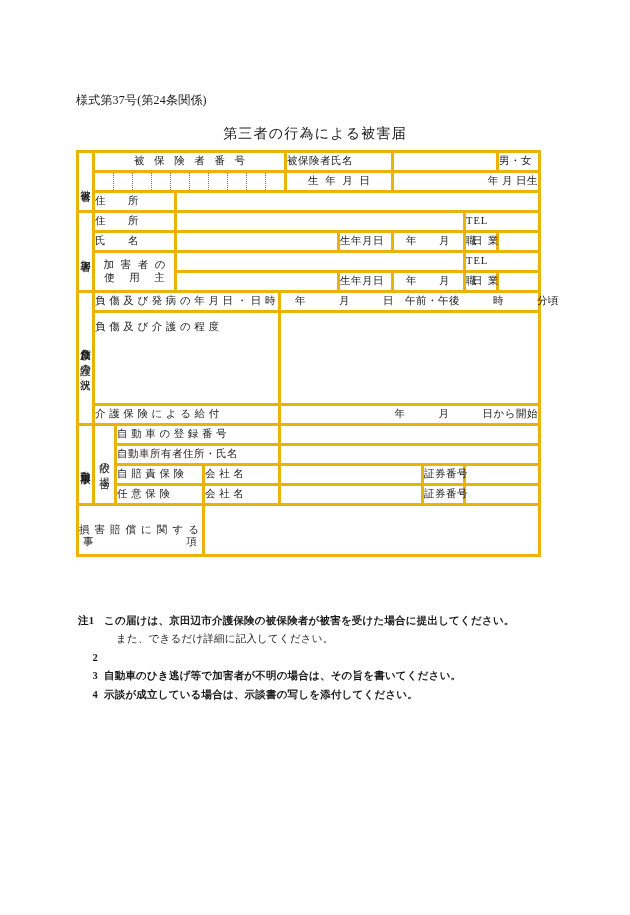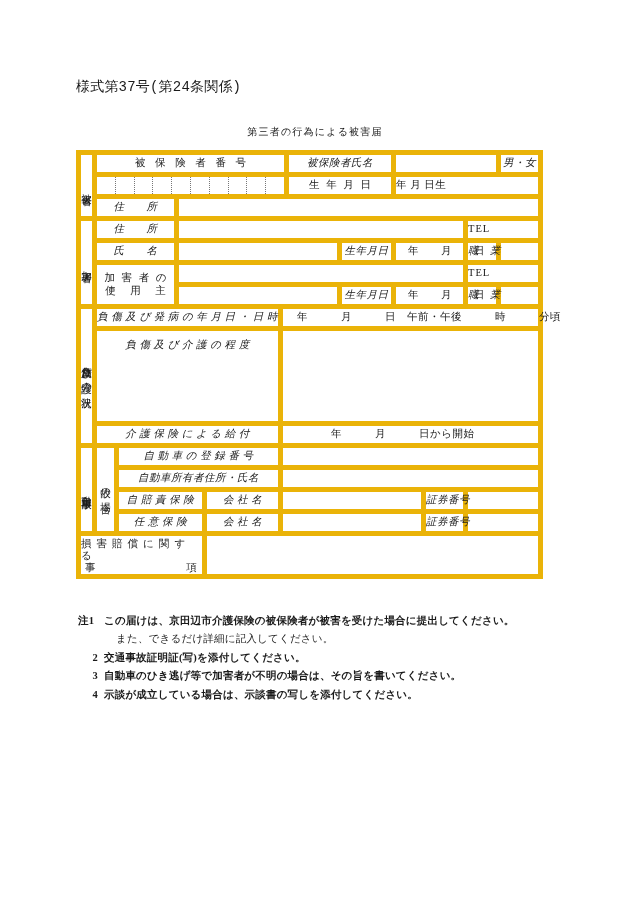--- a/index.html
+++ b/index.html
@@ -17,46 +17,45 @@
   }
   .page {
     position: relative;
     width: 630px;
     height: 915px;
     box-sizing: border-box;
   }
   .form-no {
     position: absolute;
     left: 76px;
-    top: 78px;
-    font-size: 14px;
+    top: 92px;
+    font-size: 12px;
     letter-spacing: 0.2px;
     white-space: nowrap;
-    font-family: Liberation Mono, monospace;
   }
   .doc-title {
     position: absolute;
     left: 0;
     top: 125px;
     width: 630px;
     text-align: center;
-    font-size: 10px;
+    font-size: 14px;
     letter-spacing: 1.2px;
   }
   table.main {
     position: absolute;
     left: 76px;
     top: 150px;
     width: 462px;
     border-collapse: collapse;
     table-layout: fixed;
     font-size: 10.5px;
   }
   table.main td {
-    border: 5px solid #eab308;
+    border: 3px solid #eab308;
     padding: 0;
     height: 17px;
     vertical-align: middle;
     line-height: 1.15;
   }
   .vlabel {
     writing-mode: vertical-rl;
     text-orientation: upright;
     text-align: center;
     letter-spacing: 1px;
@@ -64,25 +63,24 @@
     margin: 0 auto;
     font-size: 10.5px;
     line-height: 1.05;
     display: inline-block;
   }
   .vcell {
     text-align: center;
     width: 15px;
   }
   .lbl {
-    text-align: center;
+    text-align: left;
     letter-spacing: 0.5px;
     white-space: nowrap;
     padding: 0 2px;
-    font-style: italic;
   }
   .lbl-sp {
     text-align: center;
     letter-spacing: 3.5px;
     text-indent: 3.5px;
     white-space: nowrap;
     padding: 0 2px;
   }
   .lbl-sp2 {
     text-align: center;
@@ -92,21 +90,21 @@
     padding: 0 2px;
   }
   .lbl-left {
     text-align: left;
     padding-left: 4px;
     letter-spacing: 1px;
     white-space: nowrap;
   }
   .blank { }
   .dateline {
-    text-align: left;
+    text-align: right;
     white-space: nowrap;
     letter-spacing: 0.5px;
     padding-left: 28px;
   }
   .numcells {
     display: flex;
     height: 100%;
     width: 100%;
   }
   .numcells i {
@@ -350,21 +348,21 @@
 
     <tr>
       <td class="lbl" colspan="2">任 意 保 険</td>
       <td class="lbl">会 社 名</td>
       <td class="blank" colspan="4"></td>
       <td class="lbl">証券番号</td>
       <td class="blank" colspan="2"></td>
     </tr>
 
     <tr>
-      <td class="two-line" colspan="4" style="height:30px; vertical-align:top; padding-top:2px">
+      <td class="two-line" colspan="4" style="height:30px; vertical-align:top; padding-top:18px">
         <span>損 害 賠 償 に 関 す る</span>
         <span class="r2">
           <span class="spread" style="display:flex">
             <span>事</span>
             <span>項</span>
           </span>
         </span>
       </td>
       <td class="blank" colspan="8"></td>
     </tr>
@@ -376,21 +374,20 @@
   </div>
 
   <div class="notes">
     <div class="note-row">
       <span class="note-num">注1</span>
       <span class="note-body">この届けは、京田辺市介護保険の被保険者が被害を受けた場合に提出してください。</span>
     </div>
     <div class="note-sub">また、できるだけ詳細に記入してください。</div>
     <div class="note-row">
       <span class="note-num indent">2</span>
-      <span class="note-body">交通事故証明証(写)を添付してください。</span>
     </div>
     <div class="note-row">
       <span class="note-num indent">3</span>
       <span class="note-body">自動車のひき逃げ等で加害者が不明の場合は、その旨を書いてください。</span>
     </div>
     <div class="note-row">
       <span class="note-num indent">4</span>
       <span class="note-body">示談が成立している場合は、示談書の写しを添付してください。</span>
     </div>
   </div>

